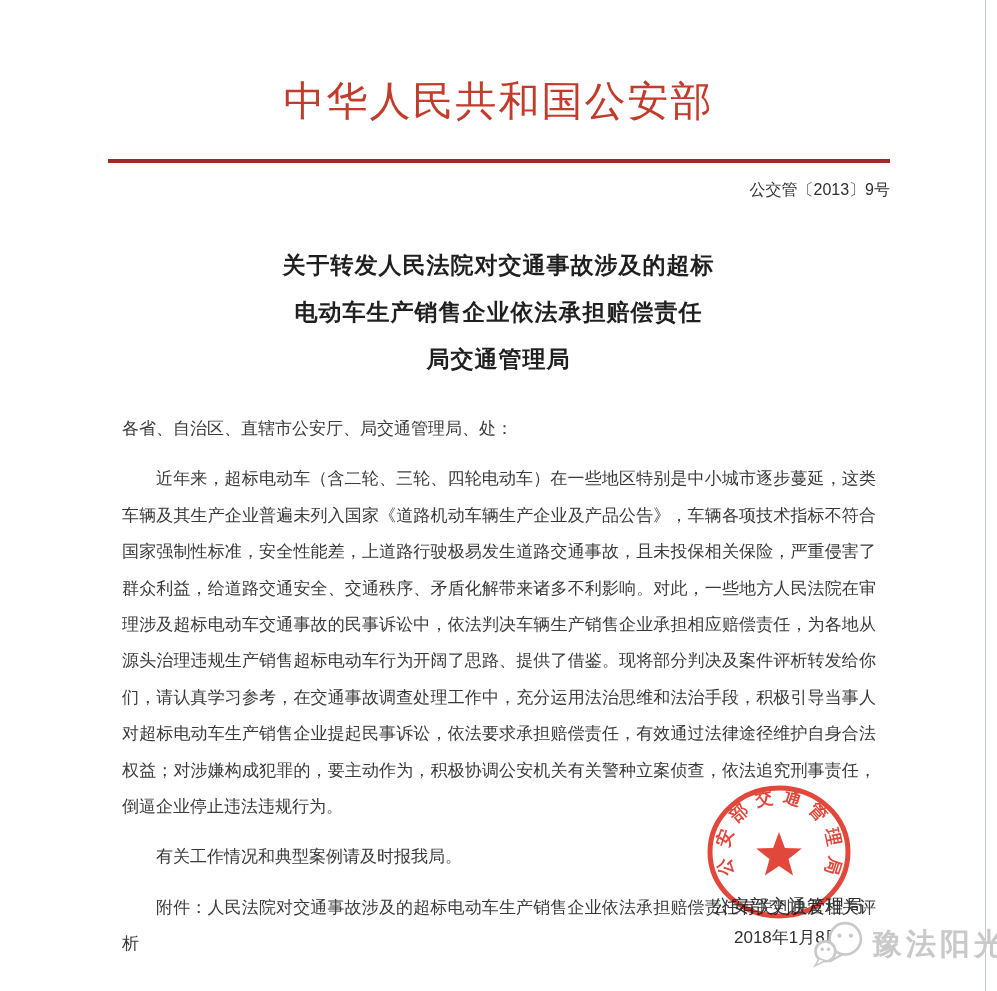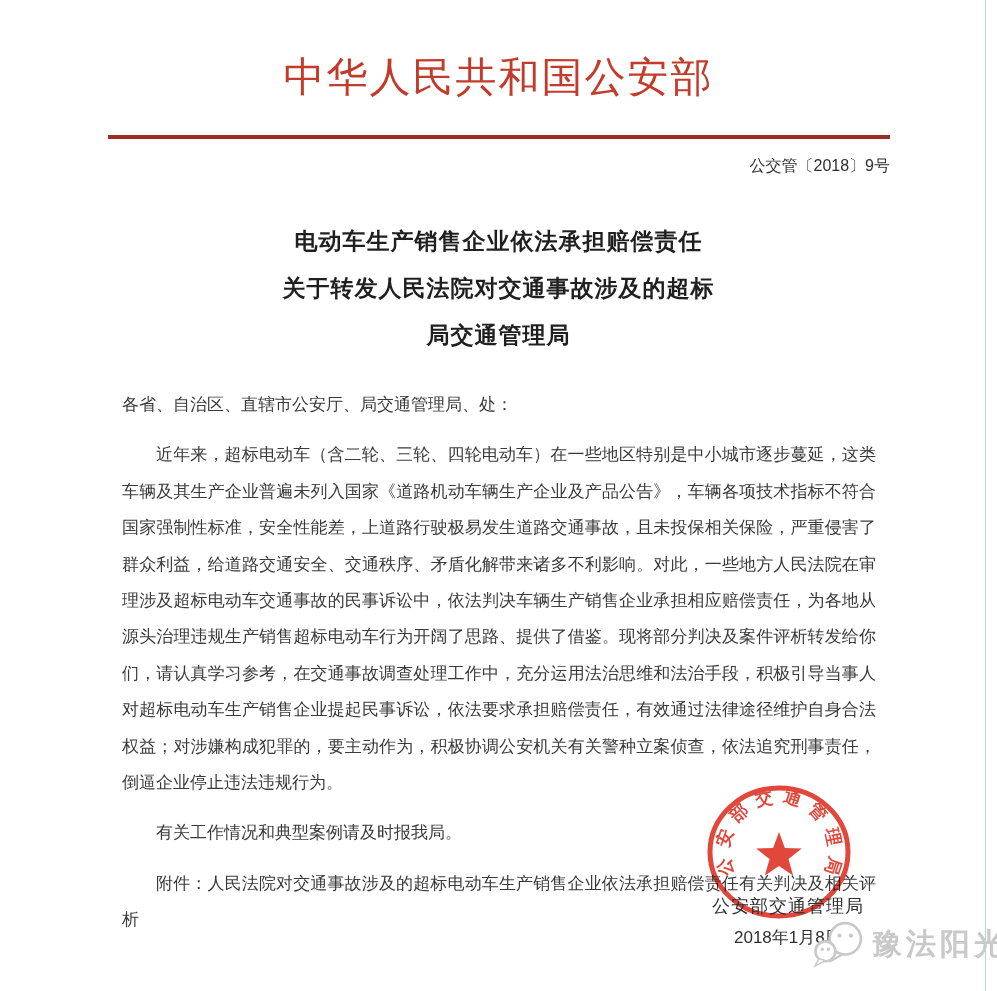--- a/index.html
+++ b/index.html
@@ -5,21 +5,21 @@
   html, body { margin: 0; padding: 0; background: #ffffff; }
   .page {
     position: relative;
     width: 997px;
     height: 991px;
     background: #ffffff;
     overflow: hidden;
     font-family: "Liberation Serif", serif;
   }
   .agency-header {
-    padding-top: 52px;
+    padding-top: 76px;
     text-align: center;
     font-size: 41px;
     letter-spacing: 2px;
     color: #c33b2b;
     font-weight: 400;
     line-height: 50px;
   }
   .red-rule {
     margin: 33px 107px 0 108px;
     height: 4px;
@@ -104,25 +104,25 @@
 </style>
 </head>
 <body>
 
 <div class="page">
 
   <div class="agency-header">中华人民共和国公安部</div>
 
   <div class="red-rule"></div>
 
-  <div class="doc-number">公交管〔2018〕9号</div>
+  <div class="doc-number">公交管〔2013〕9号</div>
 
   <div class="notice-title">
+    <div>关于转发人民法院对交通事故涉及的超标</div>
     <div>电动车生产销售企业依法承担赔偿责任</div>
-    <div>关于转发人民法院对交通事故涉及的超标</div>
     <div>局交通管理局</div>
   </div>
 
   <div class="body-block">
     <p class="salutation">各省、自治区、直辖市公安厅、局交通管理局、处：</p>
     <p class="para">近年来，超标电动车（含二轮、三轮、四轮电动车）在一些地区特别是中小城市逐步蔓延，这类车辆及其生产企业普遍未列入国家《道路机动车辆生产企业及产品公告》，车辆各项技术指标不符合国家强制性标准，安全性能差，上道路行驶极易发生道路交通事故，且未投保相关保险，严重侵害了群众利益，给道路交通安全、交通秩序、矛盾化解带来诸多不利影响。对此，一些地方人民法院在审理涉及超标电动车交通事故的民事诉讼中，依法判决车辆生产销售企业承担相应赔偿责任，为各地从源头治理违规生产销售超标电动车行为开阔了思路、提供了借鉴。现将部分判决及案件评析转发给你们，请认真学习参考，在交通事故调查处理工作中，充分运用法治思维和法治手段，积极引导当事人对超标电动车生产销售企业提起民事诉讼，依法要求承担赔偿责任，有效通过法律途径维护自身合法权益；对涉嫌构成犯罪的，要主动作为，积极协调公安机关有关警种立案侦查，依法追究刑事责任，倒逼企业停止违法违规行为。</p>
     <p class="para">有关工作情况和典型案例请及时报我局。</p>
     <p class="para">附件：人民法院对交通事故涉及的超标电动车生产销售企业依法承担赔偿责任有关判决及相关评析</p>
   </div>
 

